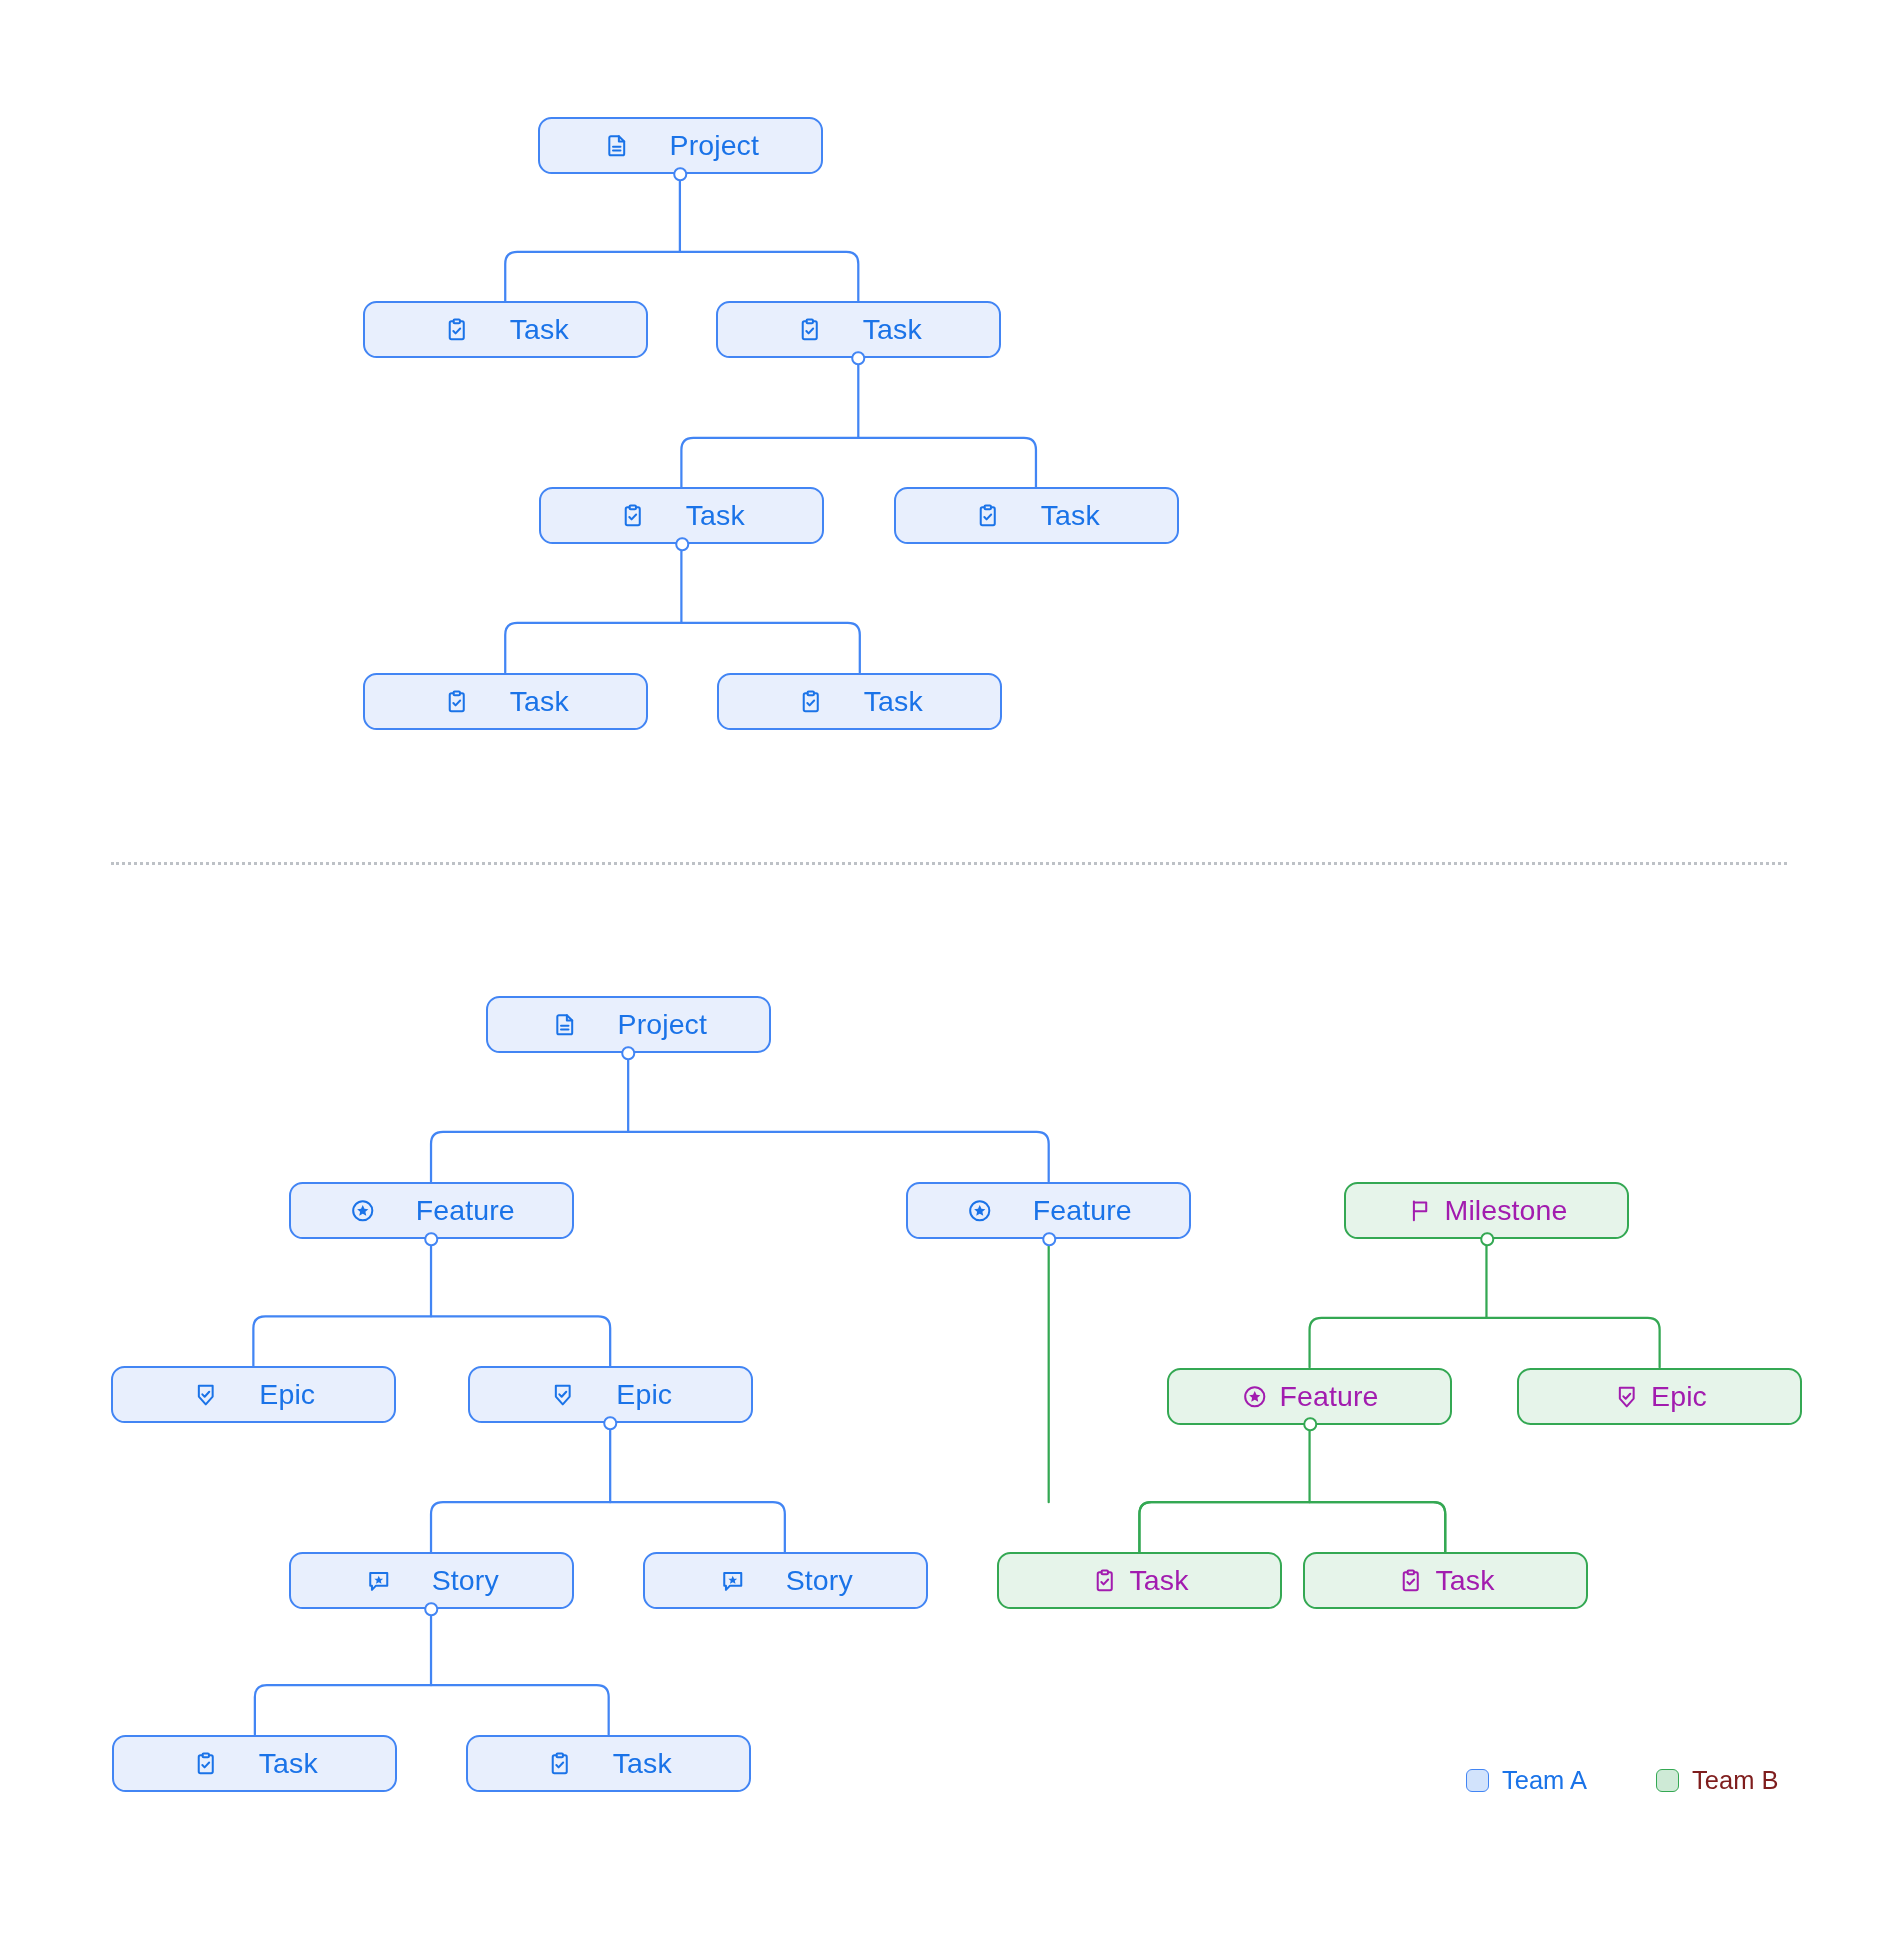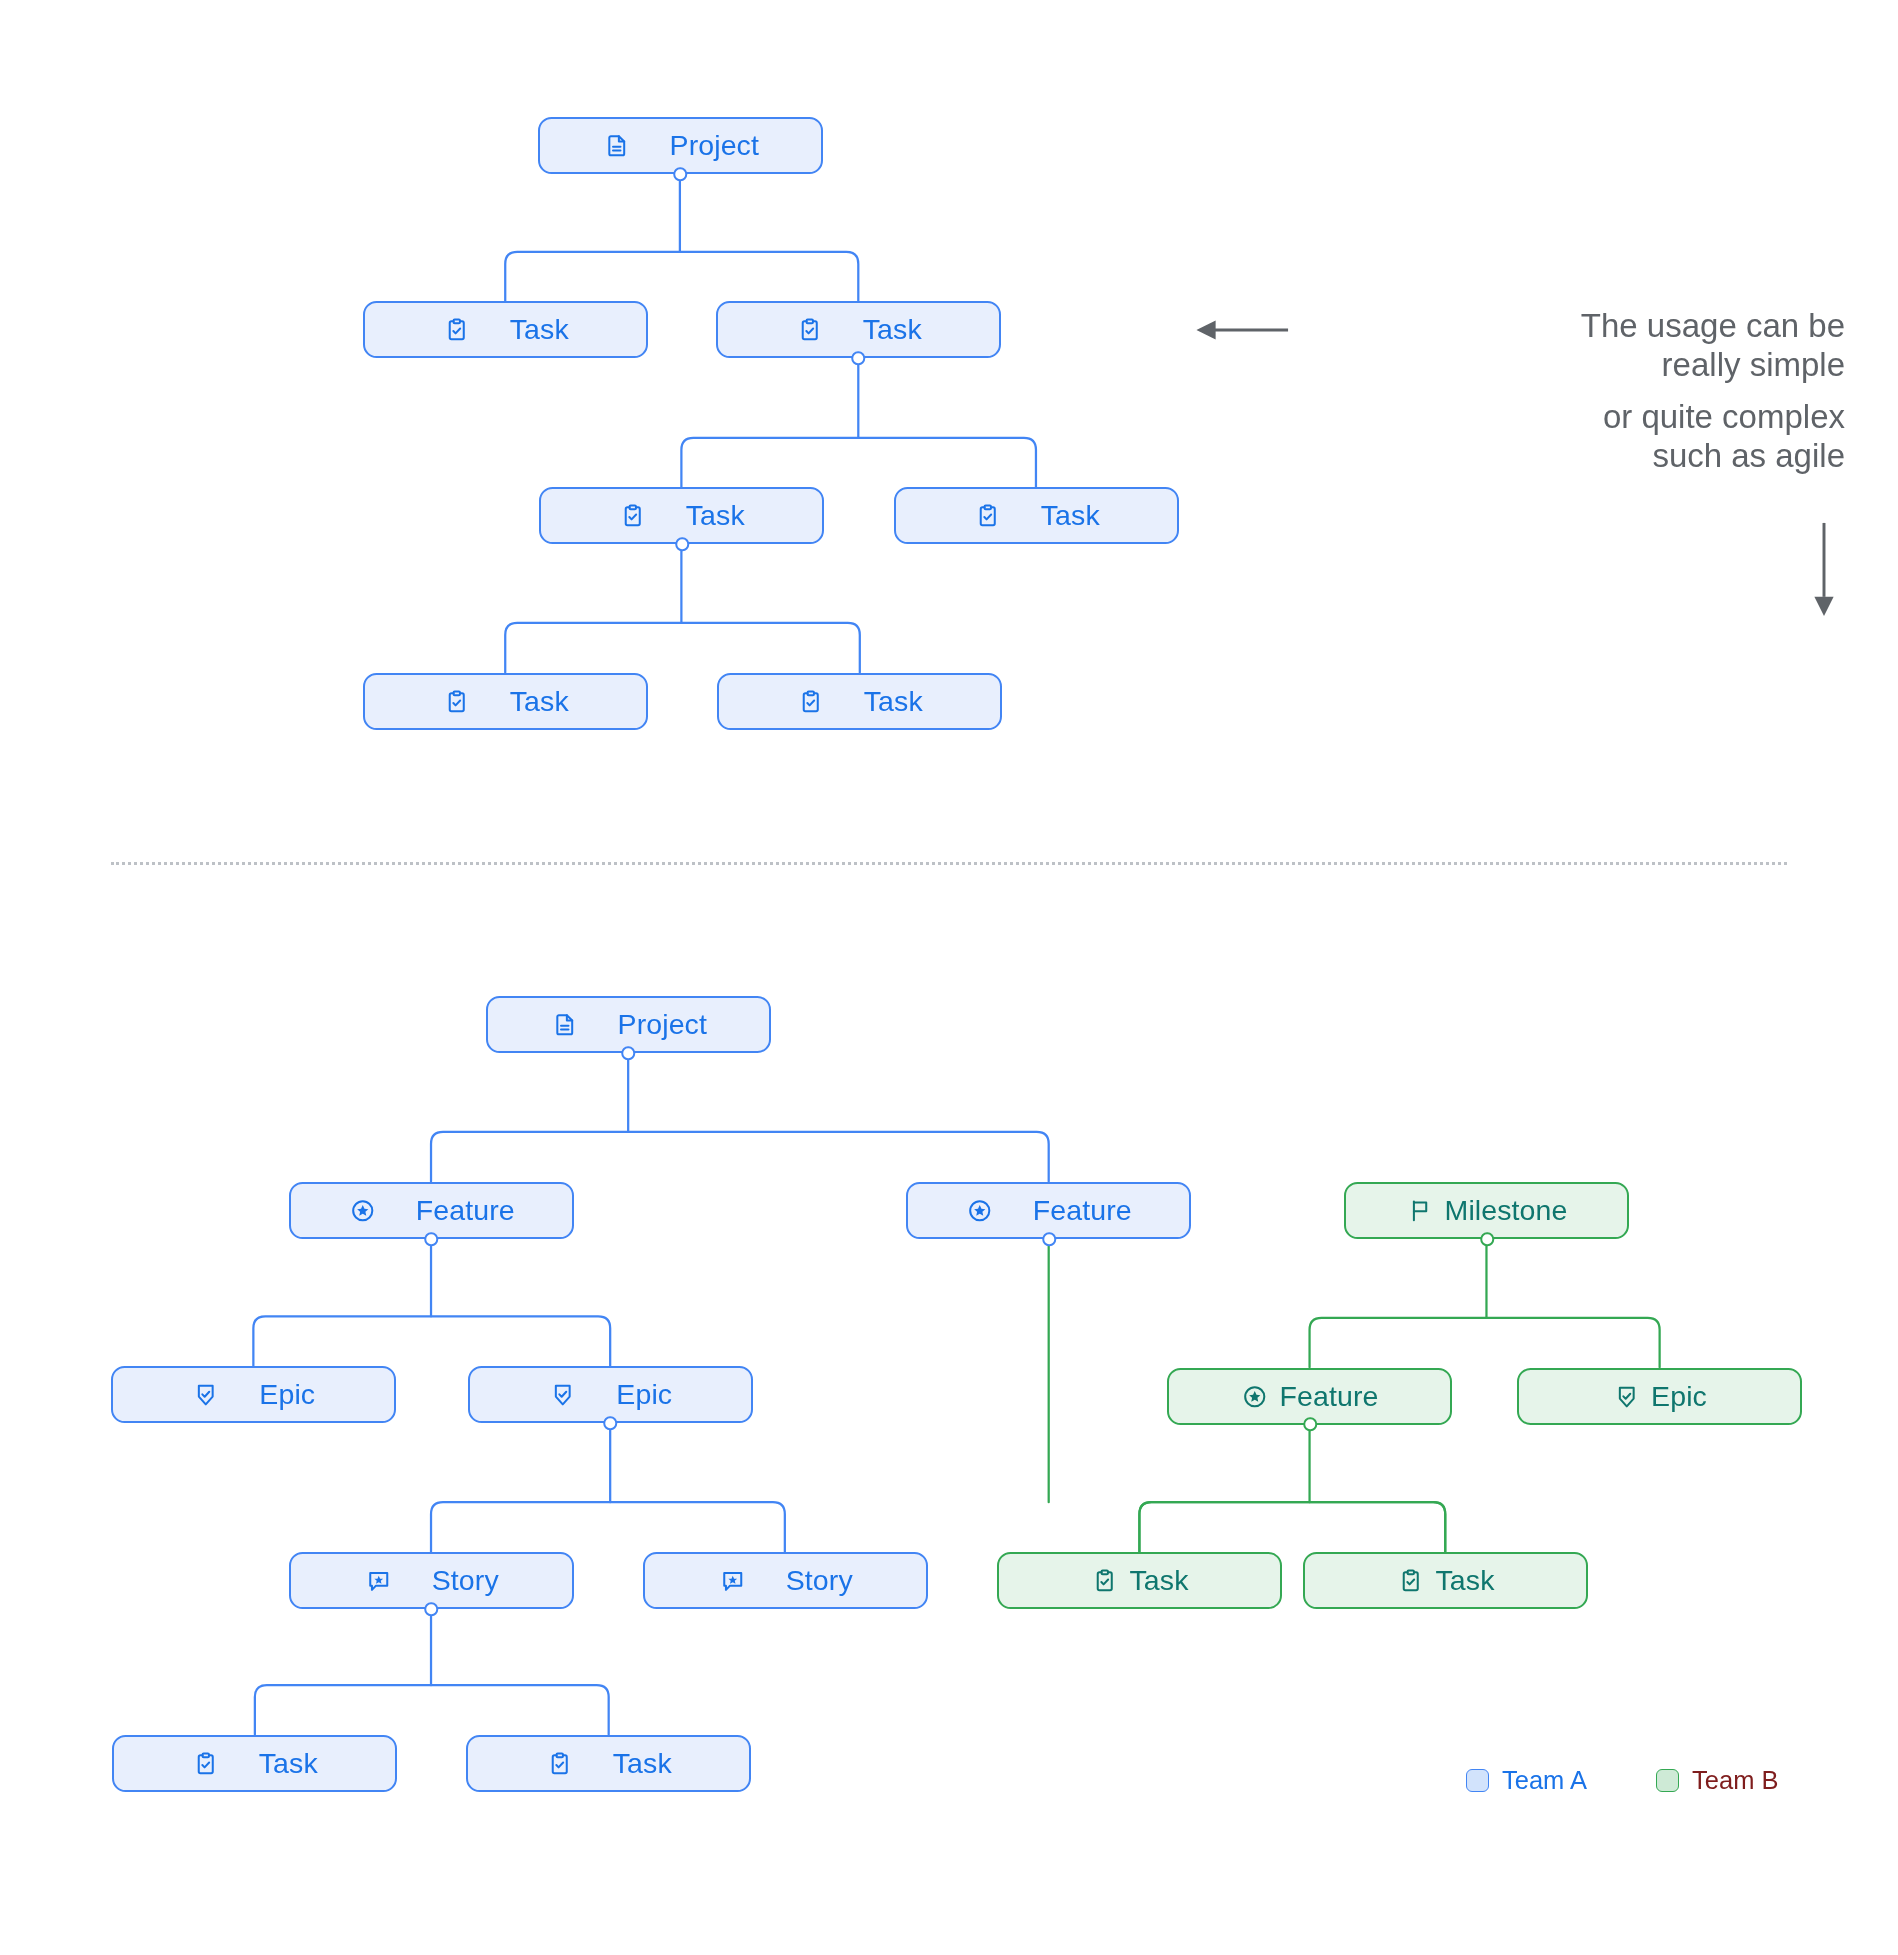--- a/index.html
+++ b/index.html
@@ -59,21 +59,21 @@
 
   .node.team-a {
     background: #e8effd;
     border-color: #4285f4;
     color: #1a73e8;
     gap: 39px;
   }
   .node.team-b {
     background: #e6f4ea;
     border-color: #34a853;
-    color: #0f766e;
+    color: #a21caf;
   }
 
   
   .port {
     position: absolute;
     width: 13.5px;
     height: 13.5px;
     border-radius: 50%;
     background: #ffffff;
     border-width: 2.2px;
@@ -371,37 +371,20 @@
             <rect x="9" y="2.3" width="6" height="3.6" rx="1"></rect>
             <path d="M8.8 13.2l2.1 2.2 4.3-4.6"></path>
           </svg>
         </span>
         <span class="label">Task</span>
       </div>
     </div>
 
   <div class="divider" style="left:111px; top:862px; width:1676px;"></div>
 
-  <div class="annotation" style="left:1395px; top:307px; width:450px;">
-    <div style="position:relative;">
-      <svg width="97" height="34" viewBox="0 0 130 46" style="position:absolute; left:-202px; top:6px;">
-        <line x1="128" y1="23" x2="26" y2="23" stroke="#5f6368" stroke-width="4"></line>
-        <polygon points="4,23 30,10 30,36" fill="#5f6368"></polygon>
-      </svg>
-      <div>The usage can be</div>
-      <div>really simple</div>
-      <div style="height:13.5px;"></div>
-      <div>or quite complex</div>
-      <div>such as agile</div>
-      <svg width="34" height="97" viewBox="0 0 46 130" style="position:absolute; right:4.5px; top:214px;">
-        <line x1="23" y1="2" x2="23" y2="102" stroke="#5f6368" stroke-width="4"></line>
-        <polygon points="23,128 10,102 36,102" fill="#5f6368"></polygon>
-      </svg>
-    </div>
-  </div>
 
   <div class="legend" style="left:1466px; top:1766px;">
     <div class="legend-item team-a">
       <span class="legend-swatch"></span>
       <span>Team A</span>
     </div>
     <div class="legend-item team-b">
       <span class="legend-swatch"></span>
       <span>Team B</span>
     </div>

